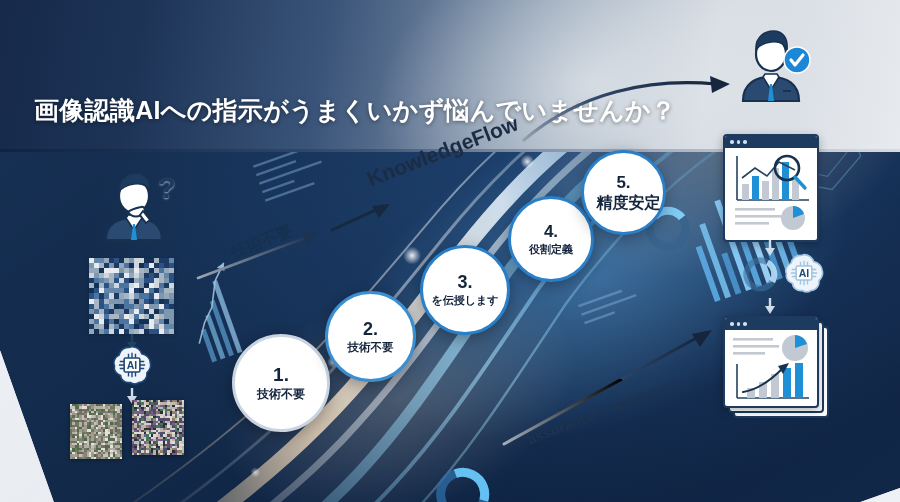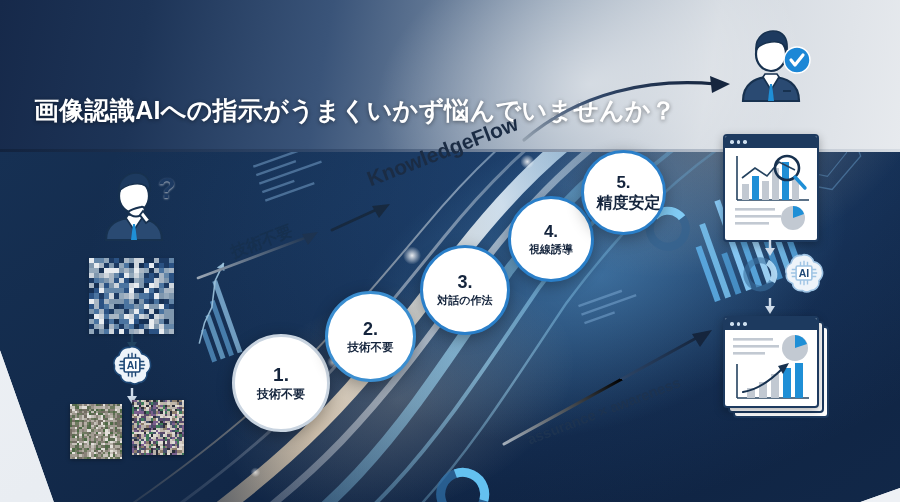--- a/index.html
+++ b/index.html
@@ -377,25 +377,25 @@
   <div class="step step-1">
     <div class="num">1.</div>
     <div class="lbl">技術不要</div>
   </div>
   <div class="step step-2">
     <div class="num">2.</div>
     <div class="lbl">技術不要</div>
   </div>
   <div class="step step-3">
     <div class="num">3.</div>
-    <div class="lbl">対話の作法</div>
+    <div class="lbl">を伝授します</div>
   </div>
   <div class="step step-4">
     <div class="num">4.</div>
-    <div class="lbl">視線誘導</div>
+    <div class="lbl">役割定義</div>
   </div>
   <div class="step step-5">
     <div class="num">5.</div>
     <div class="lbl">精度安定</div>
   </div>
 
   <svg class="person-think" viewBox="0 0 76 76">
     <g>
       <path d="M10,72 C10,56 22,50 38,50 C54,50 66,56 66,72 Z" fill="#2a4a72" stroke="#17314f" stroke-width="2.2"></path>
       <path d="M30,50 L38,62 L46,50 L44,47 L32,47 Z" fill="#ffffff" stroke="#17314f" stroke-width="1.6"></path>

